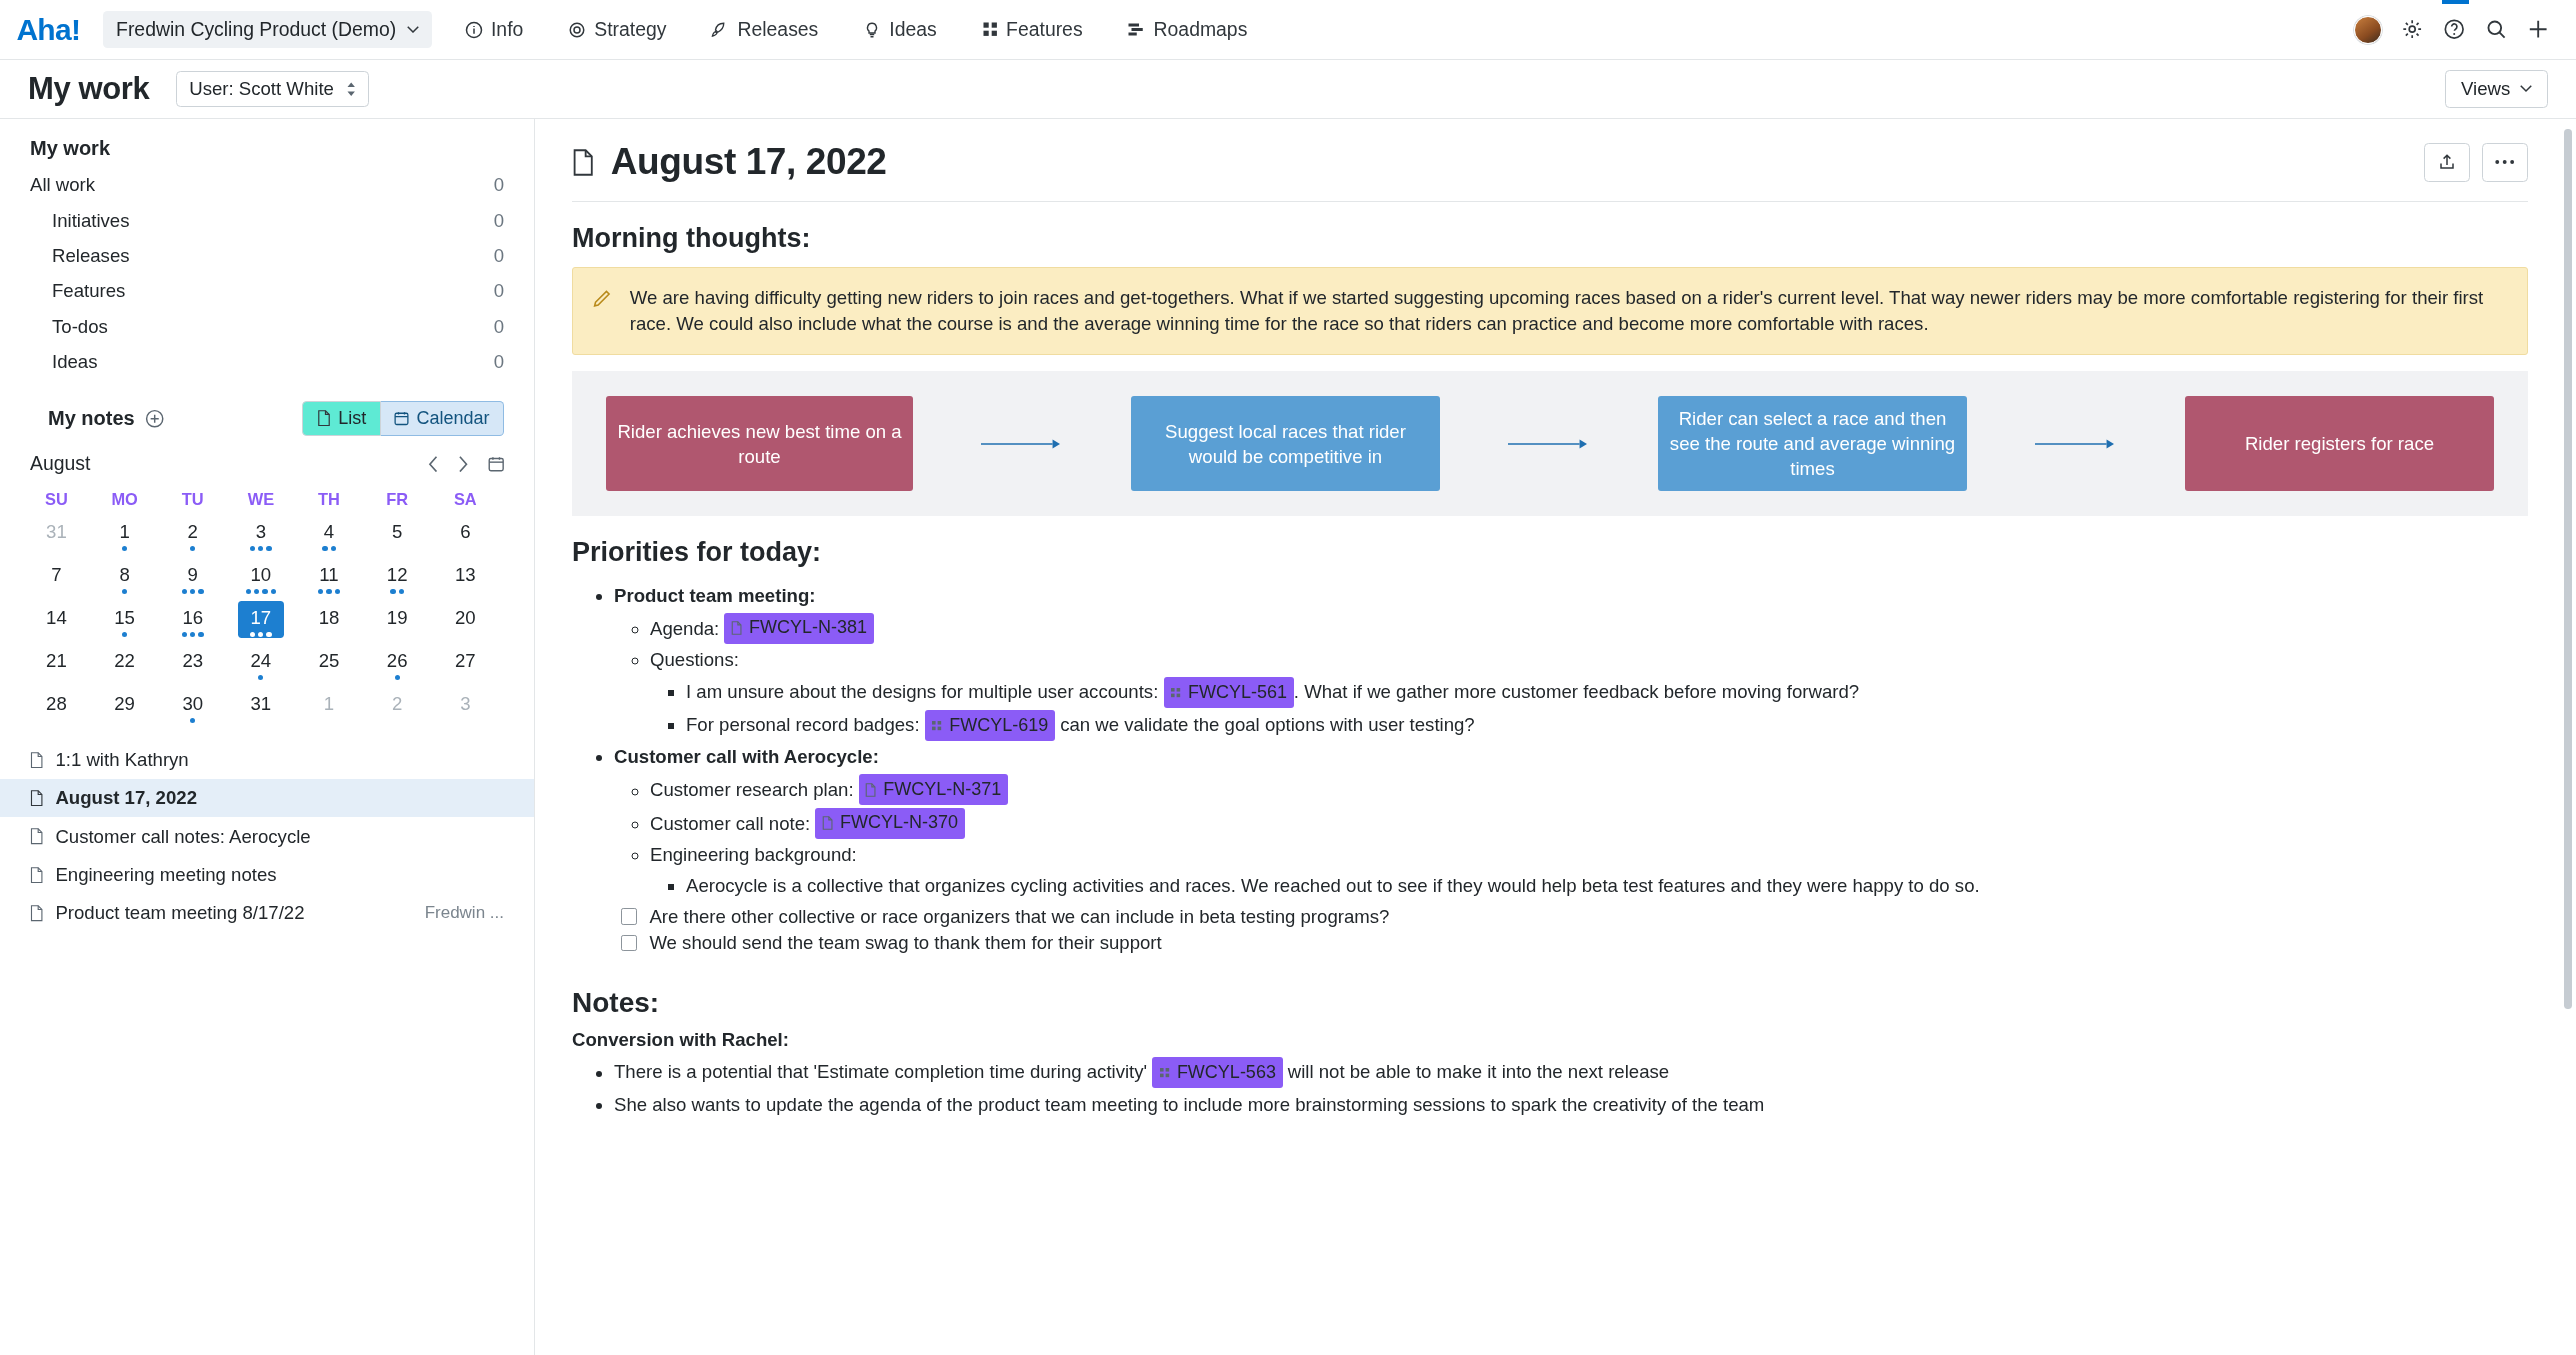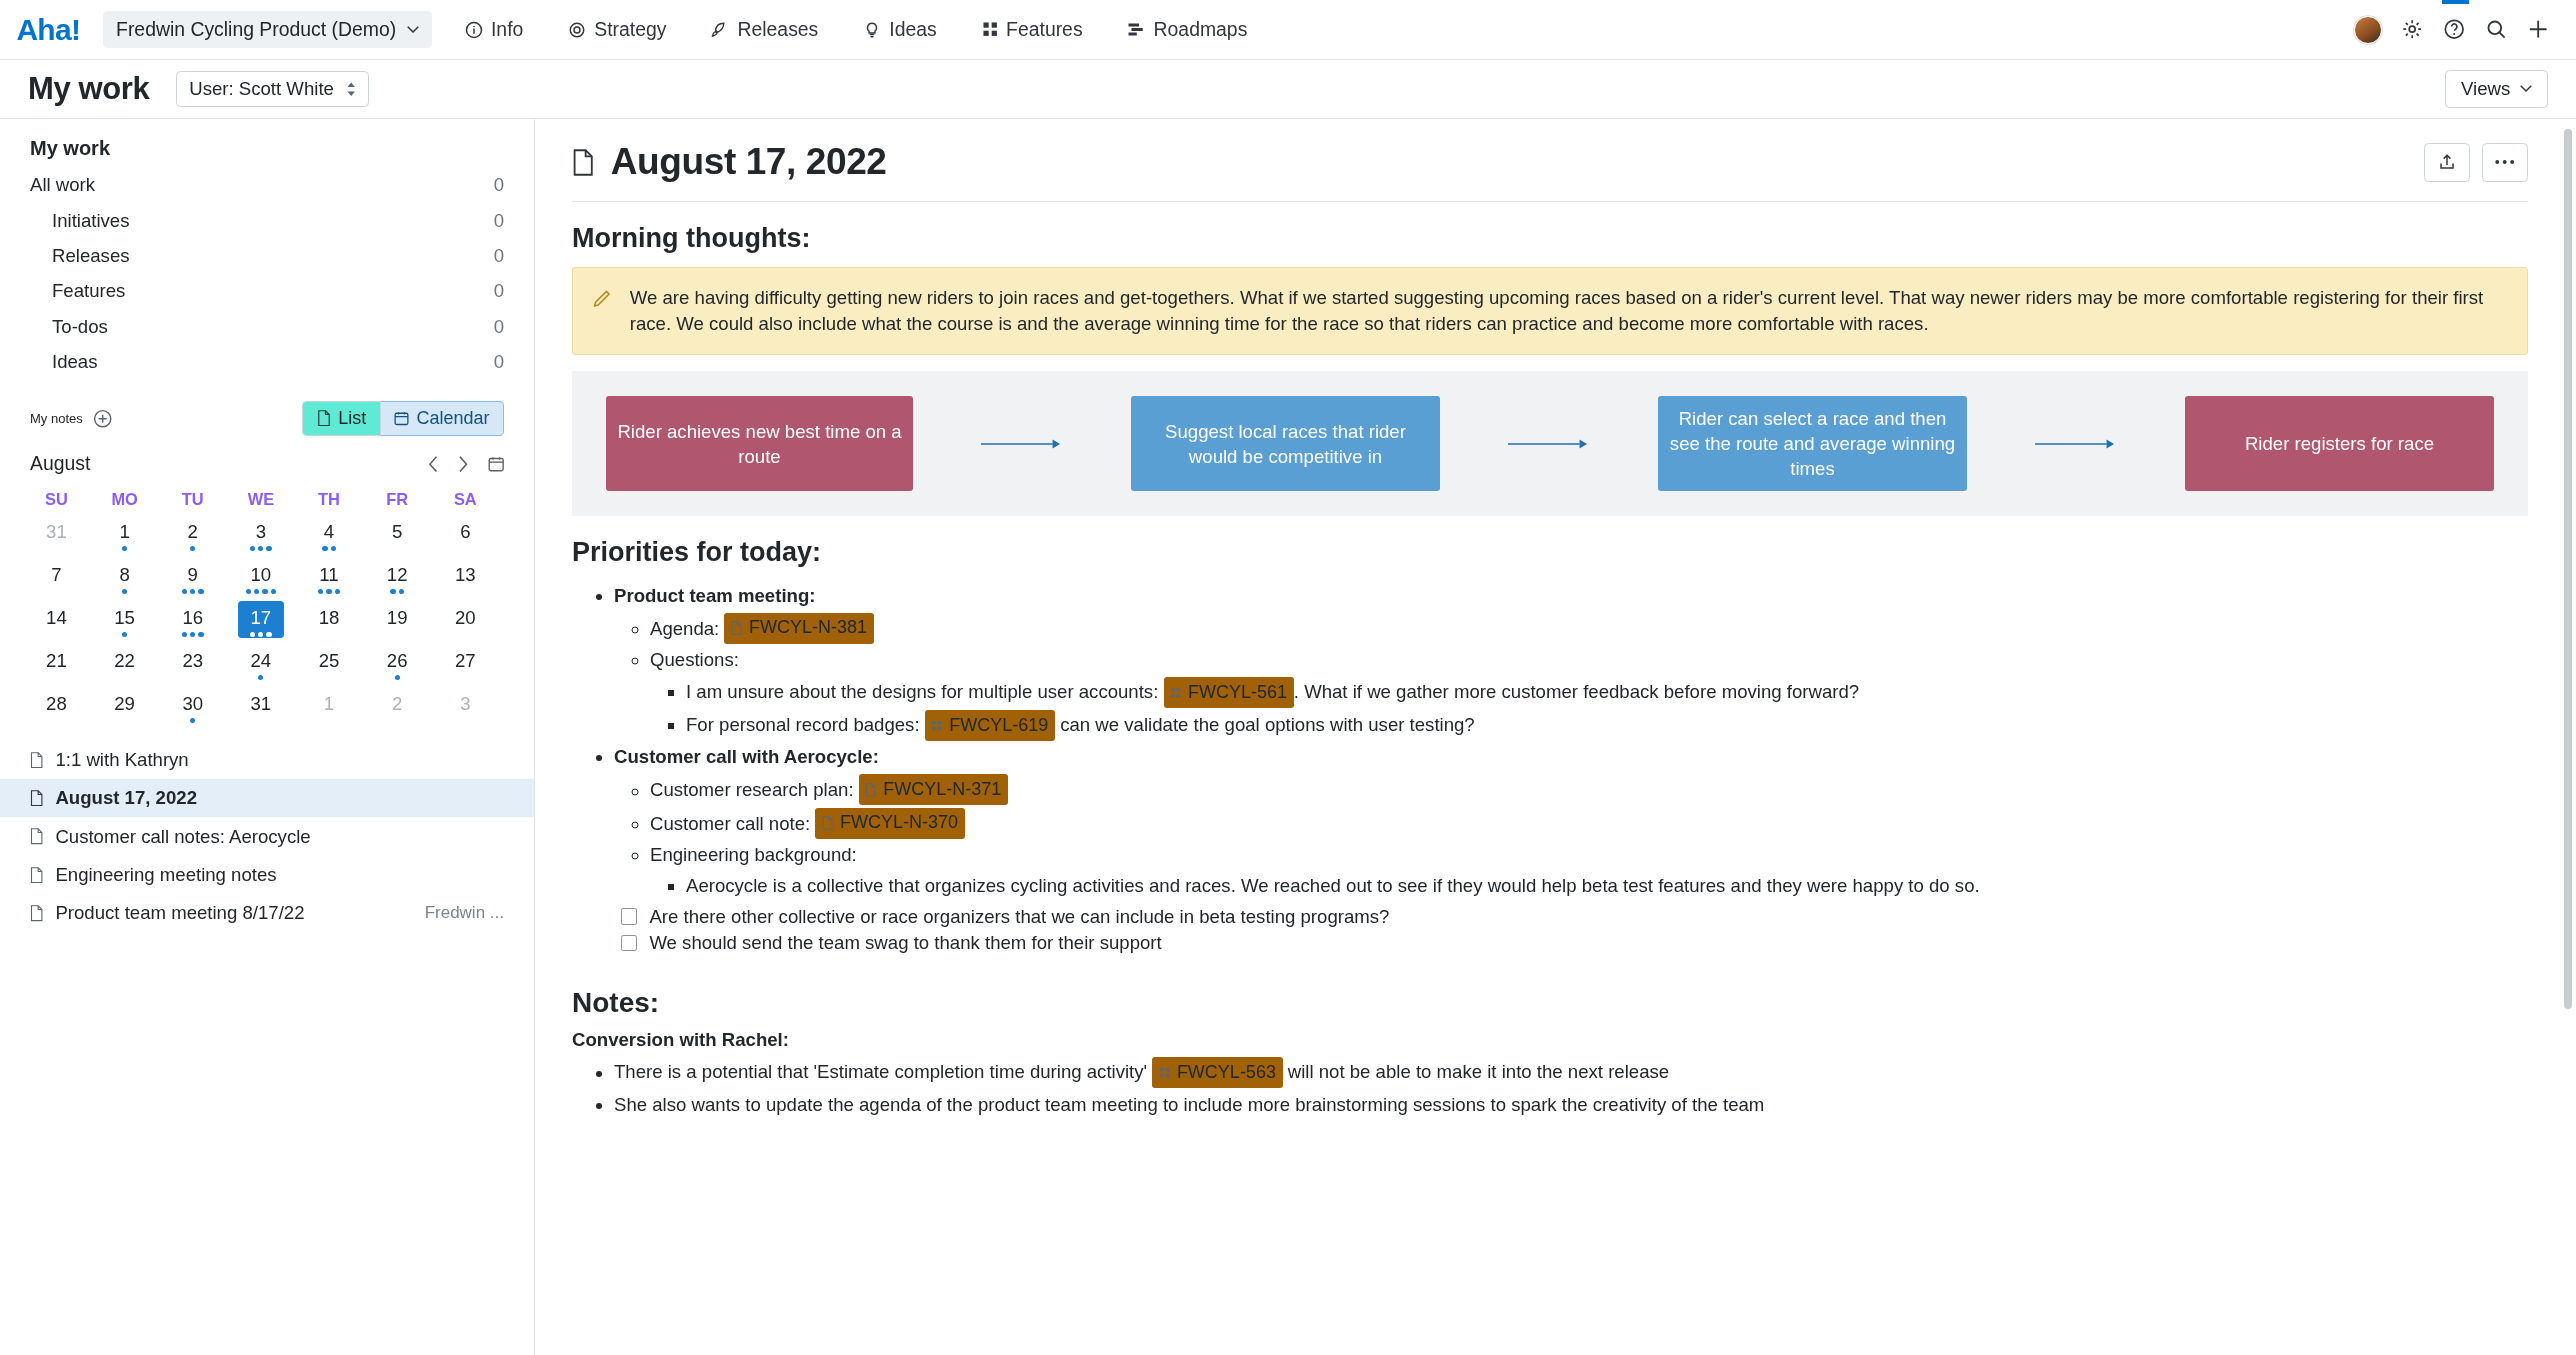--- a/index.html
+++ b/index.html
@@ -67,21 +67,21 @@
   .sb-row {
     display: flex; align-items: center; padding: 6.7px 30px 6.7px 30px;
     font-size: 18.6px; color: #22272b;
   }
   .sb-row .count { margin-left: auto; color: #6b7680; font-size: 18.6px; }
   .sb-row.indent { padding-left: 52px; }
 
   .mynotes-head {
     display: flex; align-items: center; padding: 21px 30px 7.5px 30px;
   }
-  .mynotes-head .t { font-size: 13px; font-weight: normal; margin-right: 10.4px; }
+  .mynotes-head .t { font-size: 20px; font-weight: bold; margin-right: 10.4px; margin-left: 18px; }
   .toggle-group { margin-left: auto; display: flex; gap: 0; background: #fff; border-radius: 4.5px; }
   .toggle-btn {
     display: flex; align-items: center; gap: 7.5px;
     border: 0.7px solid #cdd3d8; padding: 6px 13.4px; font-size: 18px; background: #5eead4;
   }
   .toggle-btn:first-child { border-radius: 4.5px 0 0 4.5px; }
   .toggle-btn:last-child { border-radius: 0 4.5px 4.5px 0; border-left: none; }
   .toggle-btn.active { background: #d6e7f7; border-color: #8fbbe3; color: #12537e; }
 
   .cal-head { display: flex; align-items: center; padding: 9px 30px 4.5px 30px; }
@@ -147,21 +147,21 @@
   ul.lvl1 { margin: 6px 0 0 0; padding-left: 42px; }
   ul.lvl1 > li { list-style: disc; font-size: 18.6px; line-height: 1.55; margin: 2.2px 0; }
   ul.lvl2 { margin: 0; padding-left: 36px; }
   ul.lvl2 > li { list-style: circle; font-size: 18.6px; line-height: 1.55; margin: 2.2px 0; }
   ul.lvl3 { margin: 0; padding-left: 36px; }
   ul.lvl3 > li { list-style: square; font-size: 18.6px; line-height: 1.55; margin: 2.2px 0; }
   li b, .bold { font-weight: bold; }
 
   .tag {
     display: inline-flex; align-items: center; gap: 6.7px;
-    background: #a16207; border-radius: 3px; padding: 1.5px 6.7px;
+    background: #8b5cf6; border-radius: 3px; padding: 1.5px 6.7px;
     font-size: 18px; color: #22272b; white-space: nowrap;
   }
   .tag .gl { font-size: 15.7px; color: #5b6670; }
 
   .chk-row { display: flex; align-items: center; gap: 12px; font-size: 18.6px; margin: 4.5px 0 0 49px; }
   .chkbox { width: 16.4px; height: 16.4px; border: 1.5px solid #8c949b; border-radius: 2.2px; background: #fff; }
 
   .notes-h { font-size: 28px; font-weight: bold; margin: 33px 0 10.4px 0; }
   .conv { font-size: 18.6px; font-weight: bold; margin-bottom: 4.5px; }
 

